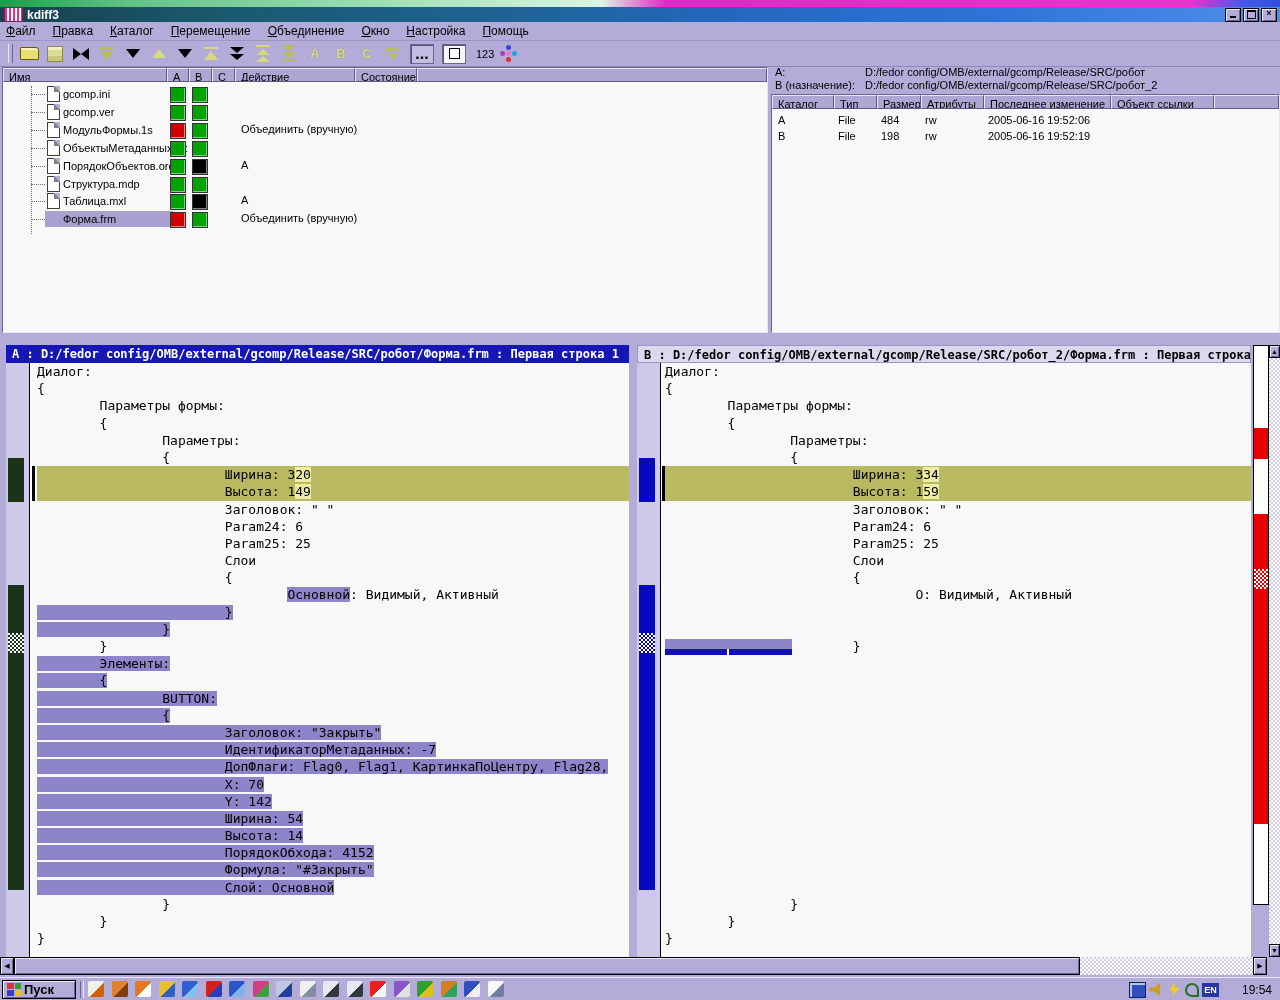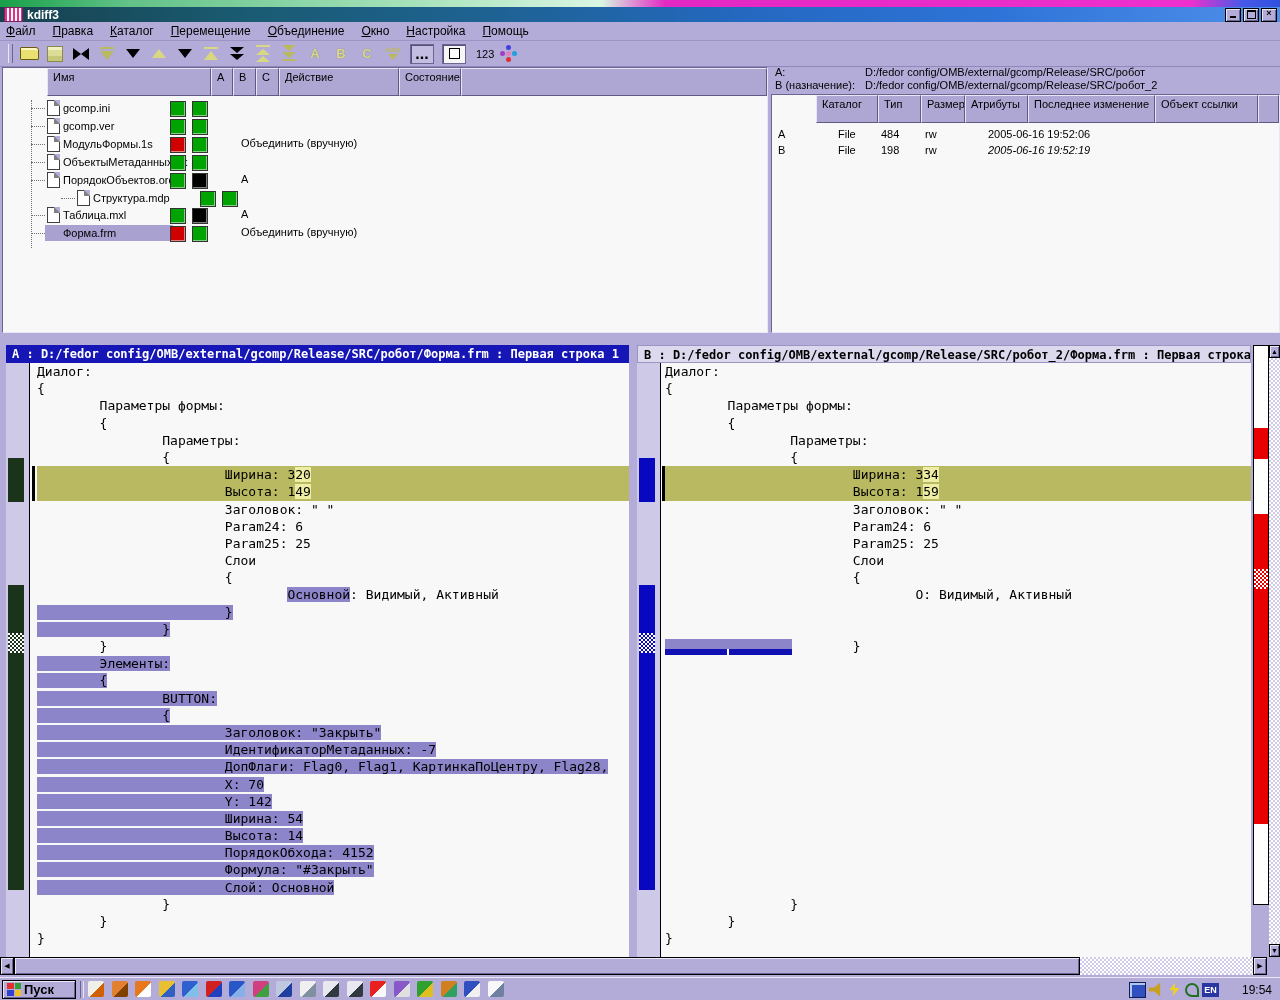--- a/index.html
+++ b/index.html
@@ -37,21 +37,21 @@
   .abc{font-size:13px;font-weight:bold;color:#d8d88e;text-shadow:0 0 1px #77763a;}
   .autol{font-size:7px;color:#b9b961;font-weight:bold;line-height:6px;text-align:center;}
   .sunk{background:#c3bde2;border:1px solid #6b6691;box-shadow:inset 1px 1px 0 #57527a;width:22px;height:18px;display:flex;align-items:center;justify-content:center;font-weight:bold;}
   .sunk.white{background:#f6f6f6;}
   .sq{width:9px;height:9px;border:1px solid #000;background:#fff;}
   .nums{font-size:11px;margin:0 6px;}
   .flower{position:relative;width:18px;height:18px;}
   .dot{position:absolute;width:5px;height:5px;border-radius:50%;}
   
   .panel{background:#f8f8f8;border:1px solid;border-color:#6b6691 #eae6f6 #eae6f6 #6b6691;box-sizing:border-box;}
-  .hdrrow{display:flex;height:28px;padding-left:44px;}
+  .hdrrow{display:flex;height:14px;}
   .hcell{background:#aea7d4;border:1px solid;border-color:#e9e5f5 #5f5a84 #5f5a84 #e9e5f5;box-sizing:border-box;
     font-size:11px;padding:2px 0 0 5px;overflow:hidden;white-space:nowrap;}
   .filelist{position:relative;}
   .frow{position:absolute;left:0;height:18px;width:100%;font-size:11px;}
   .treev{position:absolute;border-left:1px dotted #707070;}
   .stub{position:absolute;border-top:1px dotted #707070;width:14px;top:9px;left:28px;}
   .dicon{position:absolute;left:44px;top:1px;width:11px;height:14px;background:#fff;border:1px solid #404040;}
   .dicon::after{content:"";position:absolute;right:-1px;top:-1px;border:3px solid;border-color:#b3acd8 #b3acd8 #808080 #808080;}
   .fname{position:absolute;left:42px;top:1px;height:16px;line-height:16px;padding-left:18px;padding-right:4px;}
   .fname.sel{background:#a9a2d0;width:106px;}
@@ -256,21 +256,21 @@
           <div class="stsq" style="left: 189px; background: rgb(0, 164, 0);"></div>
         </div>
         <div class="frow" style="top: 74.6px;">
           <div class="stub"></div>
           <div class="dicon"></div>
           <div class="fname">ПорядокОбъектов.ord</div>
           <div class="stsq" style="left: 167px; background: rgb(0, 164, 0);"></div>
           <div class="stsq" style="left: 189px; background: rgb(0, 0, 0);"></div>
           <div class="act">А</div>
         </div>
-        <div class="frow" style="top: 92.5px; margin-left: 30px;">
+        <div class="frow" style="top: 92.5px;">
           <div class="stub"></div>
           <div class="dicon"></div>
           <div class="fname">Структура.mdp</div>
           <div class="stsq" style="left: 167px; background: rgb(0, 164, 0);"></div>
           <div class="stsq" style="left: 189px; background: rgb(0, 164, 0);"></div>
         </div>
         <div class="frow" style="top: 110.4px;">
           <div class="stub"></div>
           <div class="dicon"></div>
           <div class="fname">Таблица.mxl</div>
@@ -315,21 +315,21 @@
             <div class="icell" style="left: 109px;">484</div>
             <div class="icell" style="left: 153px;">rw</div>
             <div class="icell" style="left: 216px;">2005-06-16 19:52:06</div>
             <div class="icell" style="left: 343px;"></div>
           </div>
           <div class="irow" style="top: 19px;">
             <div class="icell" style="left: 6px;">B</div>
             <div class="icell" style="left: 66px;">File</div>
             <div class="icell" style="left: 109px;">198</div>
             <div class="icell" style="left: 153px;">rw</div>
-            <div class="icell" style="left: 216px; font-style: italic;">2005-06-16 19:52:19</div>
+            <div class="icell" style="left: 216px;">2005-06-16 19:52:19</div>
             <div class="icell" style="left: 343px;"></div>
           </div>
         </div>
     </div>
   </div>
 
   <div class="abs ptitle act" style="left:6px;top:345px;width:623px;">A : D:/fedor config/OMB/external/gcomp/Release/SRC/робот/Форма.frm : Первая строка 1</div>
   <div class="abs ptitle inact" style="left:637px;top:345px;width:614px;">B : D:/fedor config/OMB/external/gcomp/Release/SRC/робот_2/Форма.frm : Первая строка 1</div>
 
   <div class="abs sumcol" id="sumA" style="left:6px;top:363px;width:23px;height:594px;">

